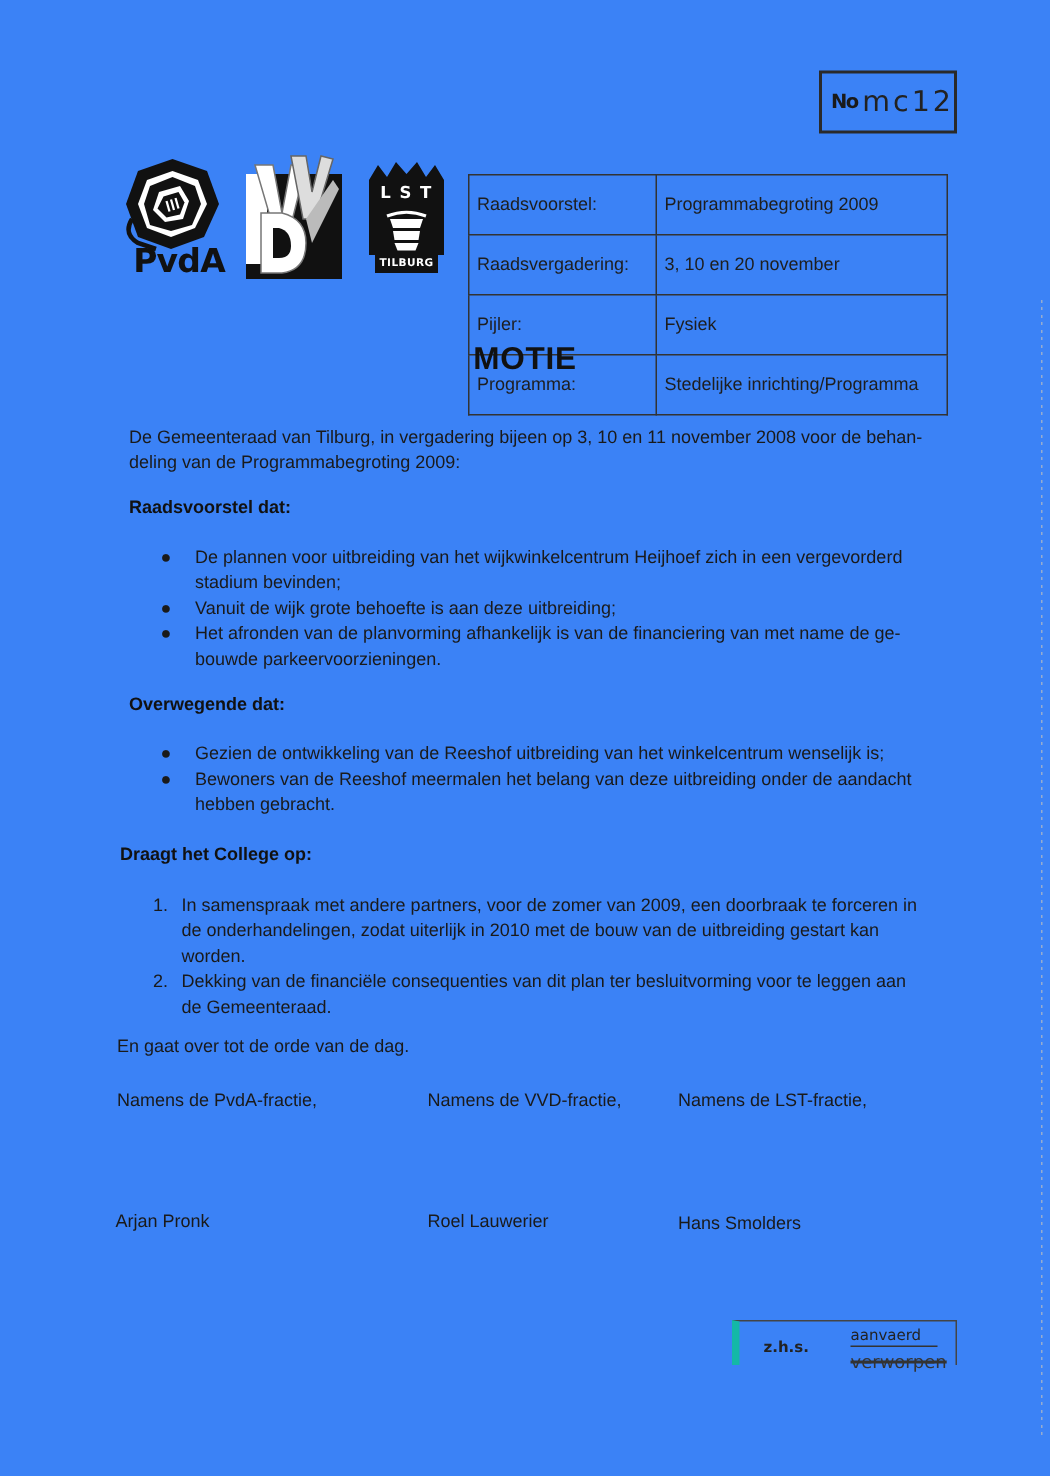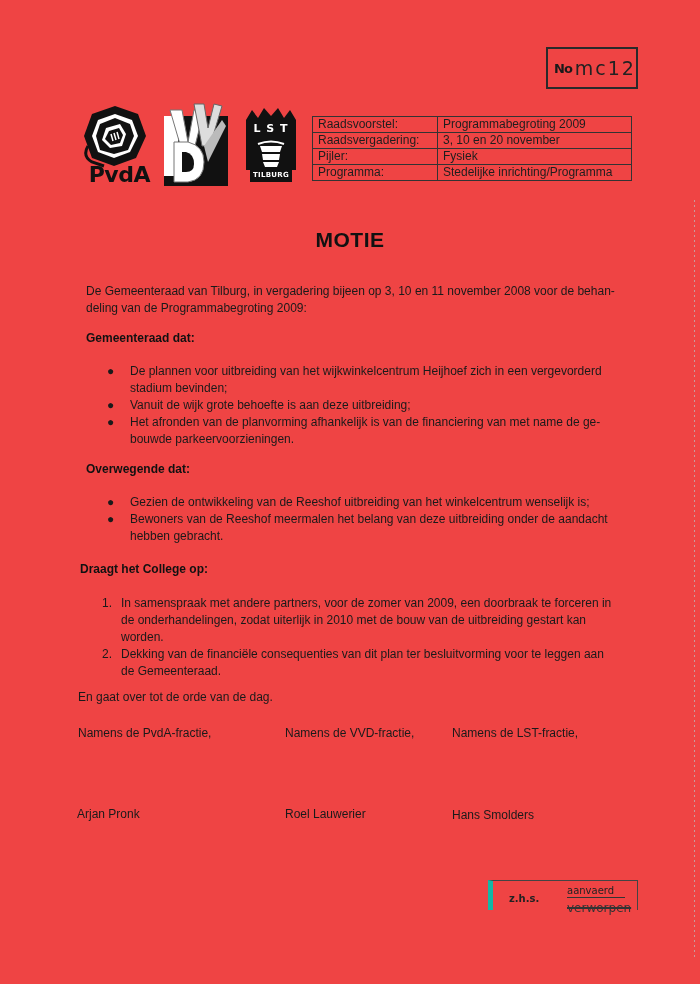--- a/index.html
+++ b/index.html
@@ -12,21 +12,21 @@
       height: 984px;
       position: relative;
       overflow: hidden;
       font-family: "Liberation Sans", "DejaVu Sans", sans-serif;
       color: #1a1a1a;
     }
     .page {
       position: absolute;
       left: 0; top: 0;
       width: 700px; height: 984px;
-      background: #ef4444;
+      background: #3b82f6;
     }
     
     .doc-number-box {
       position: absolute;
       left: 546px; top: 47px;
       width: 92px; height: 42px;
       border: 2px solid #2a2a2a;
       box-sizing: border-box;
       display: flex;
       align-items: center;
@@ -57,21 +57,21 @@
     .info-table {
       position: absolute;
       left: 312px; top: 116px;
       width: 320px;
       border-collapse: collapse;
       font-size: 12px;
       color: #1e1e1e;
     }
     .info-table td {
       border: 1px solid #333;
-      padding: 0 5px;
+      padding: 12px 5px;
       height: 15px;
       line-height: 15px;
       white-space: nowrap;
     }
     .info-table td.lbl { width: 114px; }
 
     
     .title {
       position: absolute;
       left: 0; width: 700px;
@@ -246,21 +246,21 @@
   </tbody>
     </table>
 
   <div class="title">MOTIE</div>
 
   <div class="text intro">
     <div>De Gemeenteraad van Tilburg, in vergadering bijeen op 3, 10 en 11 november 2008 voor de behan-</div>
     <div>deling van de Programmabegroting 2009:</div>
   </div>
 
-  <div class="heading" style="left:86px;top:331px;">Gemeenteraad dat:</div>
+  <div class="heading" style="left:86px;top:331px;">Raadsvoorstel dat:</div>
   <ul class="bullets" style="left:107px;top:363px;width:520px;">
     <li>
       <span class="bullet">●</span>
       <div>De plannen voor uitbreiding van het wijkwinkelcentrum Heijhoef zich in een vergevorderd</div>
       <div>stadium bevinden;</div>
     </li>
     <li>
       <span class="bullet">●</span>
       <div>Vanuit de wijk grote behoefte is aan deze uitbreiding;</div>
     </li>

